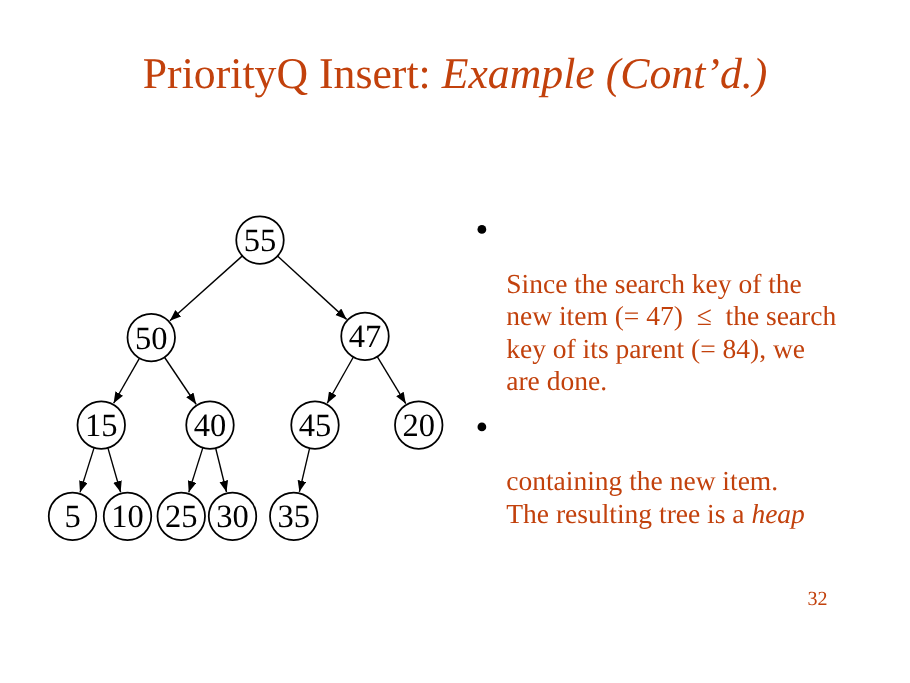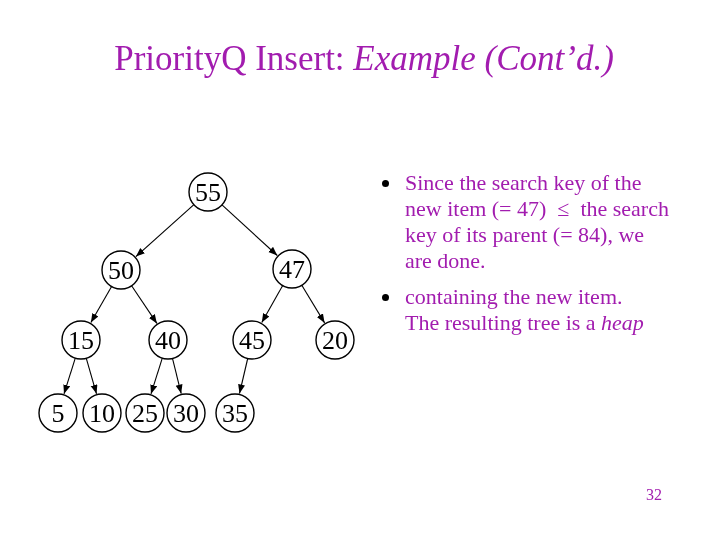--- a/index.html
+++ b/index.html
@@ -1,33 +1,33 @@
 <!DOCTYPE html>
 <html><head>
 <meta charset="utf-8">
 <style>
   html,body{margin:0;padding:0;background:#fff;}
   .slide{
     position:relative;width:728px;height:546px;background:#ffffff;
-    font-family:"Liberation Serif",serif;color:#a21caf;overflow:hidden;
+    font-family:"Liberation Serif",serif;color:#c2410c;overflow:hidden;
   }
   .title{
     position:absolute;top:38px;left:0;width:728px;text-align:center;
     font-size:35px;line-height:1.2;white-space:nowrap;
   }
   .italic{font-style:italic;}
   .tree-svg{position:absolute;left:0;top:0;}
   .bullets{position:absolute;left:382px;top:170px;}
   .bullet-item{display:flex;margin-bottom:10px;}
   .dot{
     flex:0 0 auto;width:7px;height:7px;border-radius:50%;
     background:#000;margin-top:10px;margin-right:16px;
   }
-  .bullet-text{font-size:22px;line-height:26px;white-space:pre;}
-  .page-number{position:absolute;left:646px;top:486px;font-size:16px;}
+  .bullet-text{font-size:22px;line-height:26px;white-space:pre;margin-top:44px;}
+  .page-number{position:absolute;left:646px;top:471px;font-size:16px;}
 </style>
 </head>
 <body>
 
 <div class="slide">
 
   <div class="title"><span>PriorityQ Insert: </span><span class="italic">Example (Cont’d.)</span></div>
 
   <svg class="tree-svg" width="728" height="546" viewBox="0 0 728 546">
     <defs>

